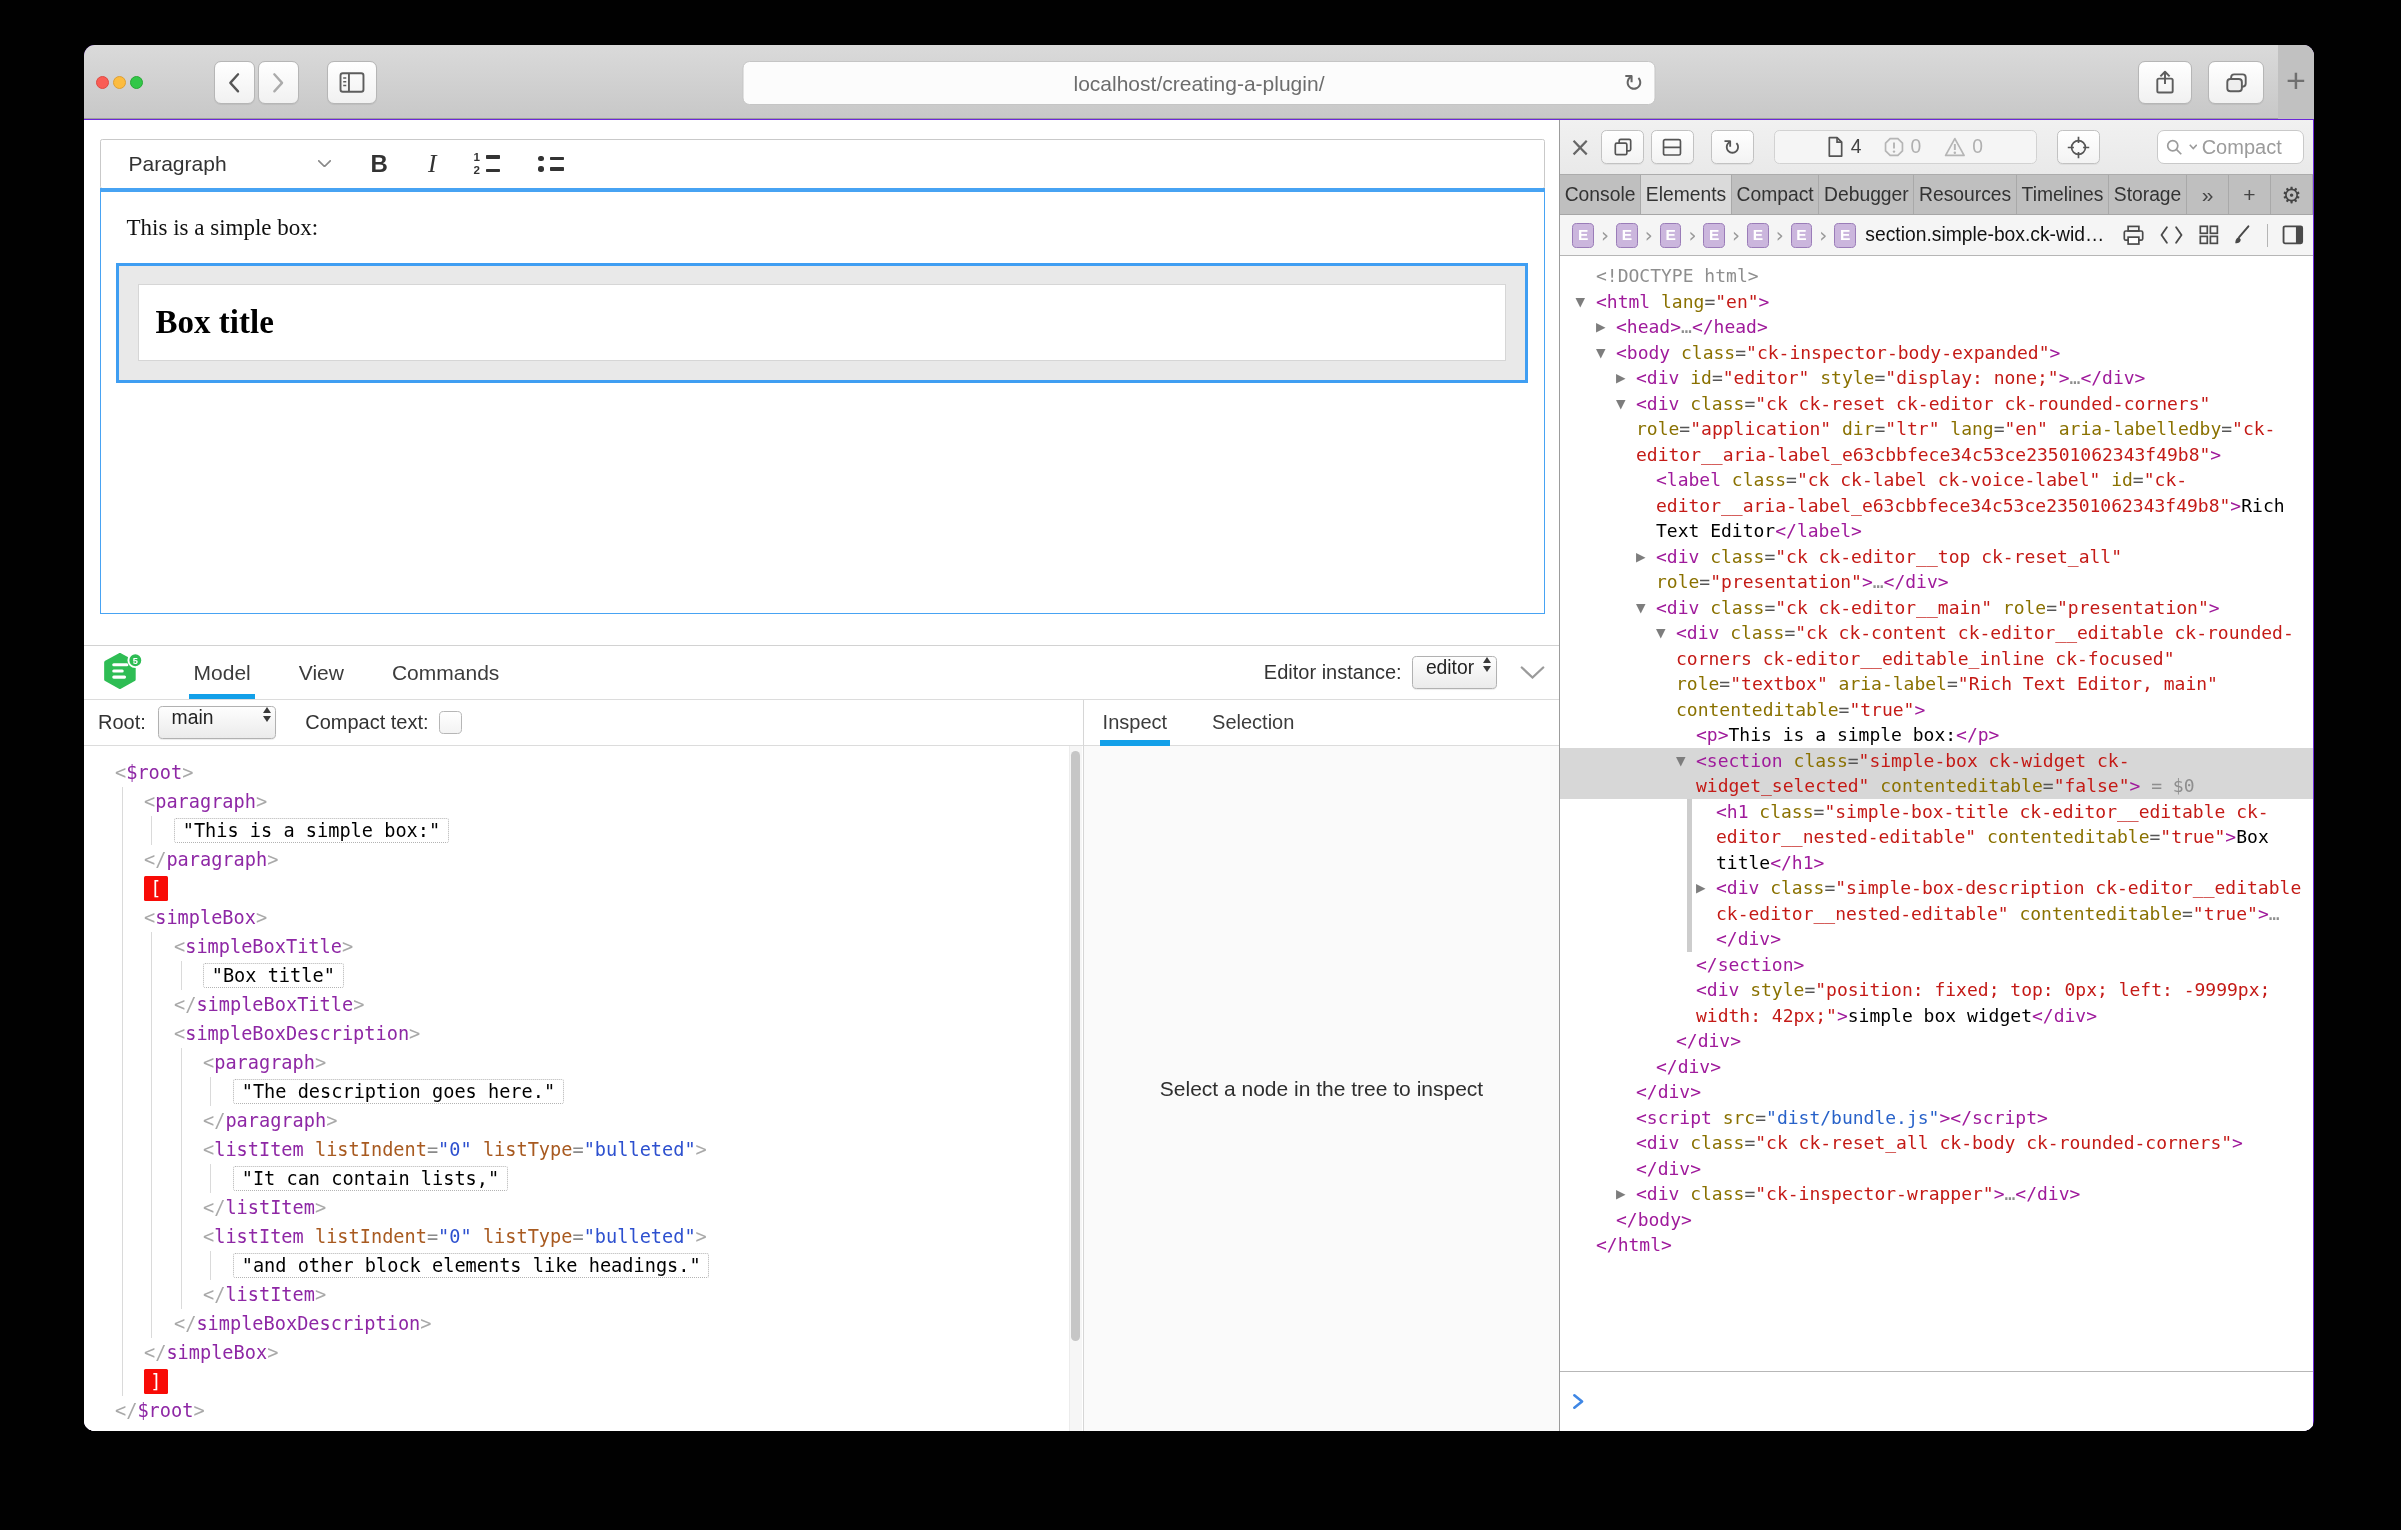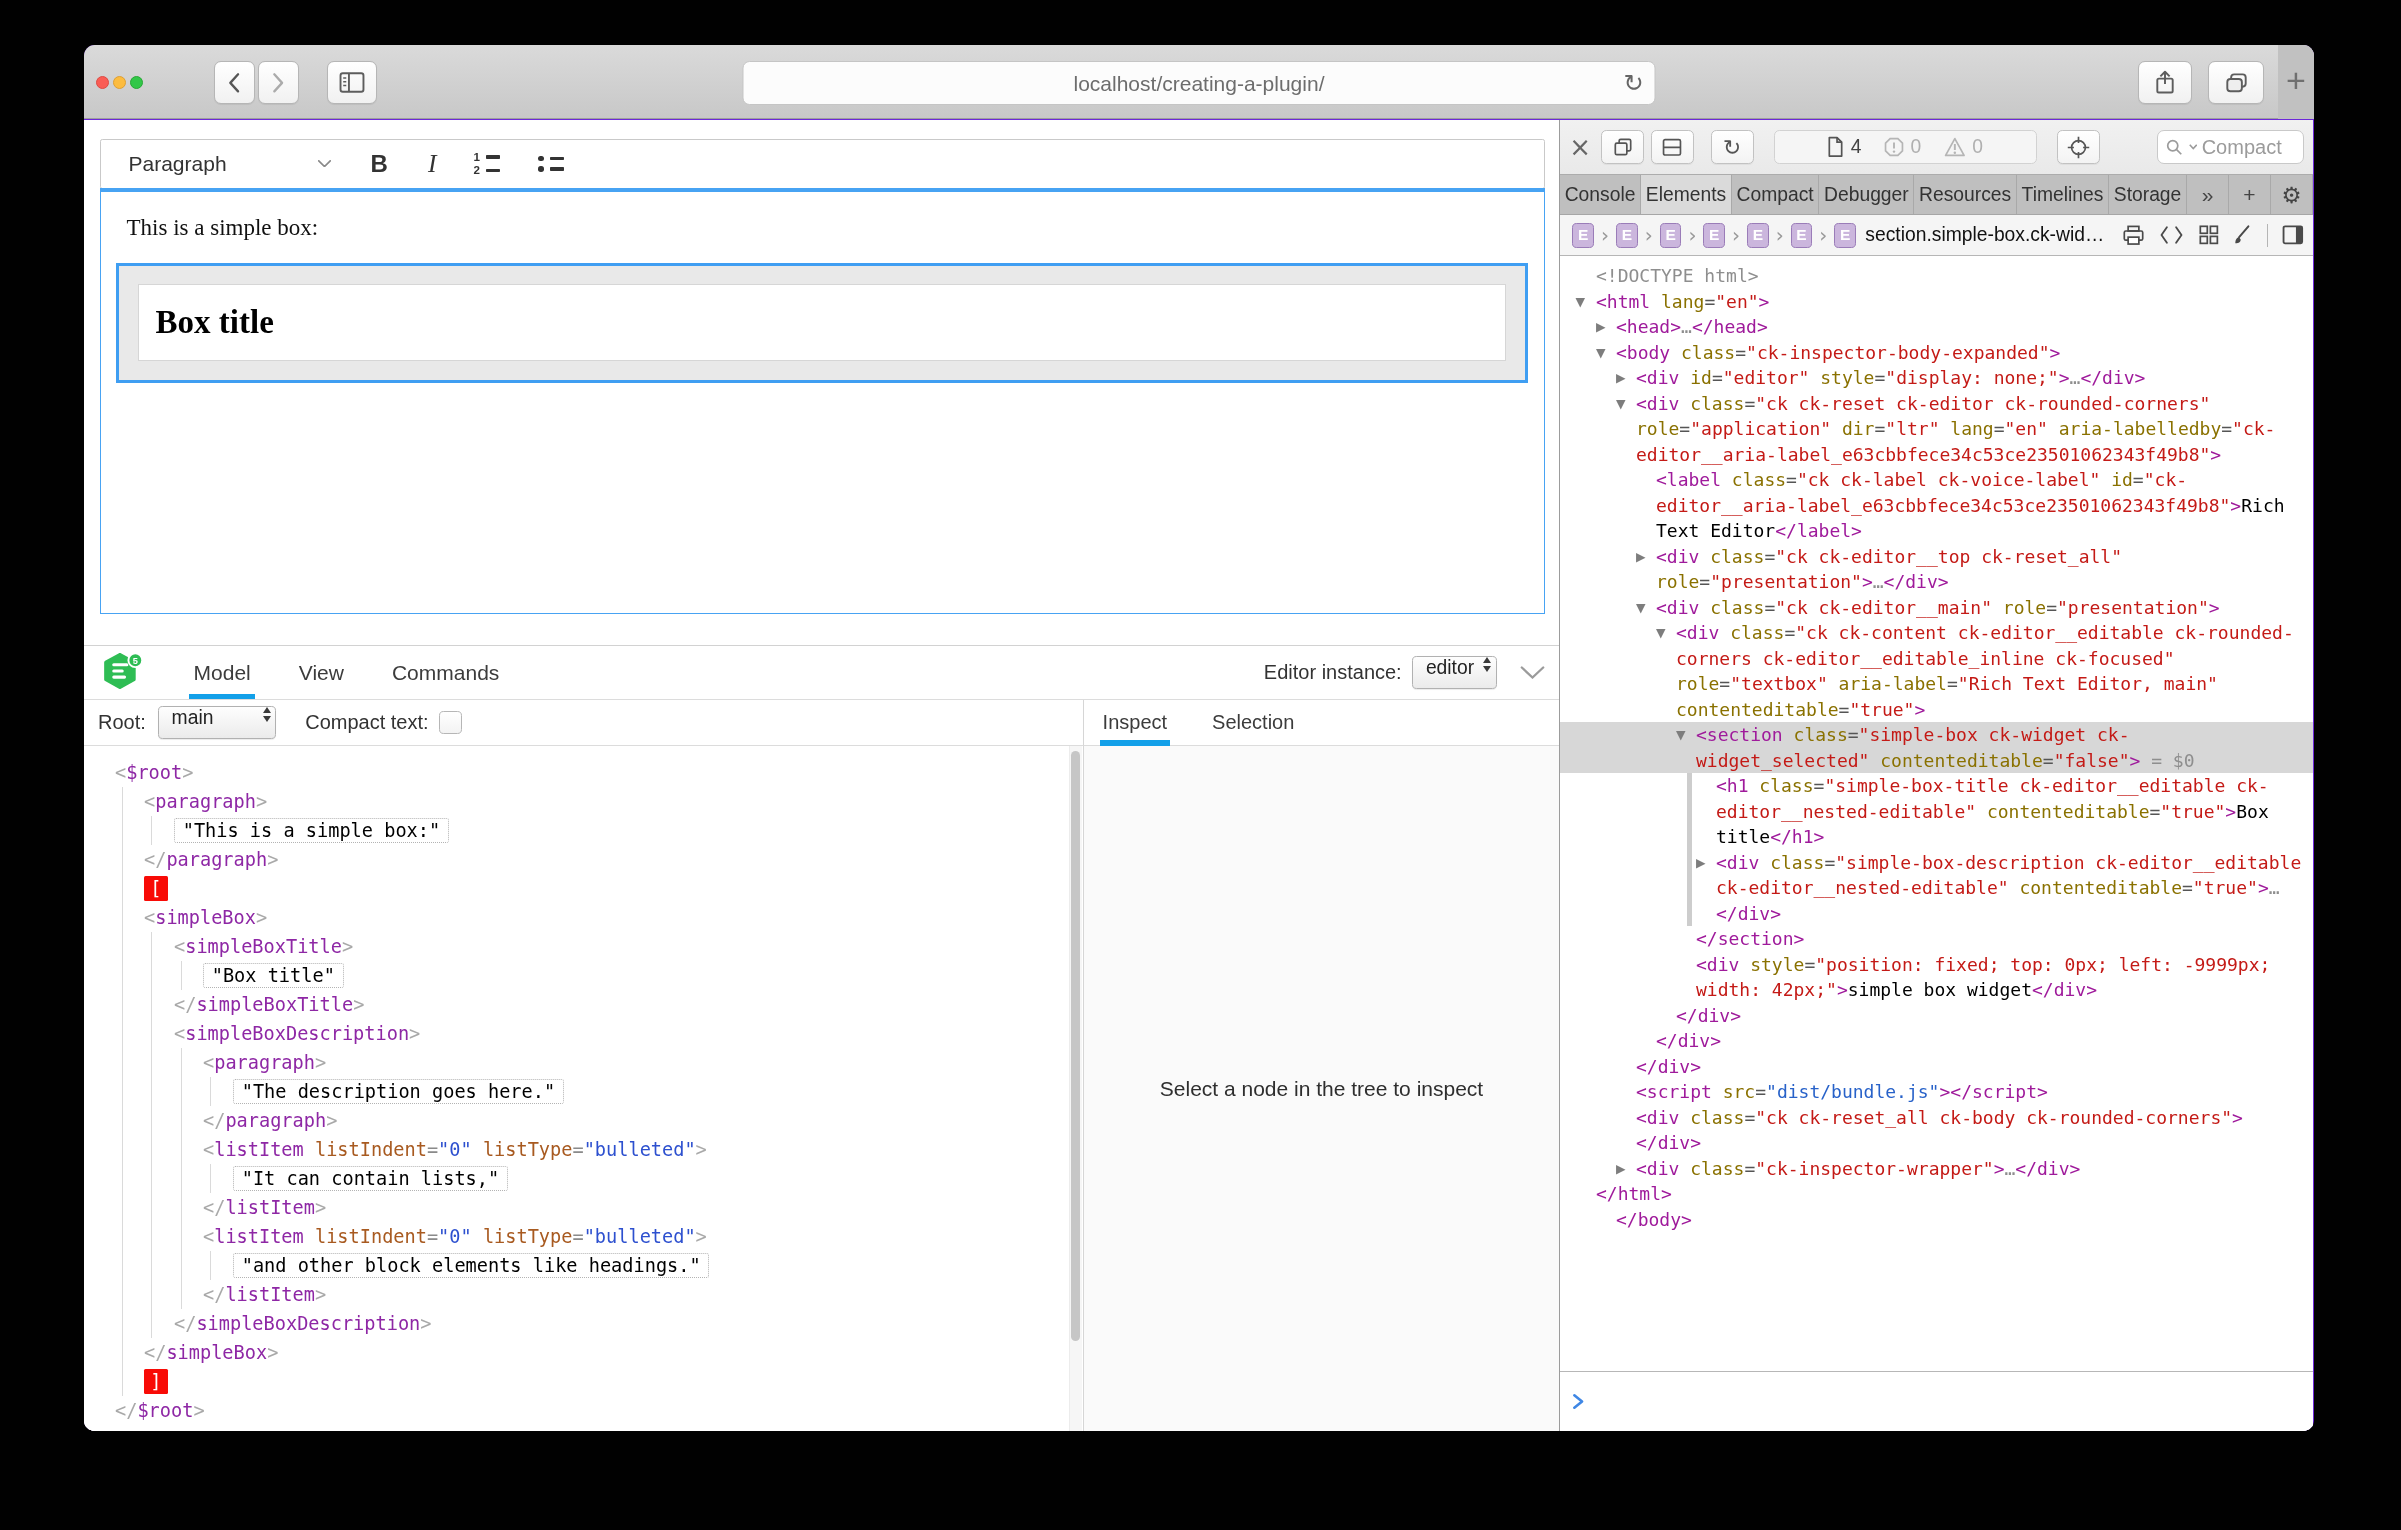--- a/index.html
+++ b/index.html
@@ -457,33 +457,34 @@
         <div class="dt-line" style="padding-left: 36px;"><span class="dt-g">&lt;!DOCTYPE html&gt;</span></div>
         <div class="dt-line" style="padding-left: 36px;"><span class="dt-arrow" style="left: 15.5px;">▼</span><span class="dt-t">&lt;html</span><span class="dt-a"> lang</span><span class="dt-e">=</span><span class="dt-v">"en"</span><span class="dt-t">&gt;</span></div>
         <div class="dt-line" style="padding-left: 56px;"><span class="dt-arrow" style="left: 36px;">▶</span><span class="dt-t">&lt;head&gt;</span><span class="dt-g">…</span><span class="dt-t">&lt;/head&gt;</span></div>
         <div class="dt-line" style="padding-left: 56px;"><span class="dt-arrow" style="left: 36px;">▼</span><span class="dt-t">&lt;body</span><span class="dt-a"> class</span><span class="dt-e">=</span><span class="dt-v">"ck-inspector-body-expanded"</span><span class="dt-t">&gt;</span></div>
         <div class="dt-line" style="padding-left: 76px;"><span class="dt-arrow" style="left: 56px;">▶</span><span class="dt-t">&lt;div</span><span class="dt-a"> id</span><span class="dt-e">=</span><span class="dt-v">"editor"</span><span class="dt-a"> style</span><span class="dt-e">=</span><span class="dt-v">"display: none;"</span><span class="dt-t">&gt;</span><span class="dt-g">…</span><span class="dt-t">&lt;/div&gt;</span></div>
         <div class="dt-line" style="padding-left: 76px;"><span class="dt-arrow" style="left: 56px;">▼</span><span class="dt-t">&lt;div</span><span class="dt-a"> class</span><span class="dt-e">=</span><span class="dt-v">"ck ck-reset ck-editor ck-rounded-corners"</span><span class="dt-a"> role</span><span class="dt-e">=</span><span class="dt-v">"application"</span><span class="dt-a"> dir</span><span class="dt-e">=</span><span class="dt-v">"ltr"</span><span class="dt-a"> lang</span><span class="dt-e">=</span><span class="dt-v">"en"</span><span class="dt-a"> aria-labelledby</span><span class="dt-e">=</span><span class="dt-v">"ck-editor__aria-label_e63cbbfece34c53ce23501062343f49b8"</span><span class="dt-t">&gt;</span></div>
         <div class="dt-line" style="padding-left: 96px;"><span class="dt-t">&lt;label</span><span class="dt-a"> class</span><span class="dt-e">=</span><span class="dt-v">"ck ck-label ck-voice-label"</span><span class="dt-a"> id</span><span class="dt-e">=</span><span class="dt-v">"ck-editor__aria-label_e63cbbfece34c53ce23501062343f49b8"</span><span class="dt-t">&gt;</span><span class="dt-x2">Rich Text Editor</span><span class="dt-t">&lt;/label&gt;</span></div>
         <div class="dt-line" style="padding-left: 96px;"><span class="dt-arrow" style="left: 76px;">▶</span><span class="dt-t">&lt;div</span><span class="dt-a"> class</span><span class="dt-e">=</span><span class="dt-v">"ck ck-editor__top ck-reset_all"</span><span class="dt-a"> role</span><span class="dt-e">=</span><span class="dt-v">"presentation"</span><span class="dt-t">&gt;</span><span class="dt-g">…</span><span class="dt-t">&lt;/div&gt;</span></div>
         <div class="dt-line" style="padding-left: 96px;"><span class="dt-arrow" style="left: 76px;">▼</span><span class="dt-t">&lt;div</span><span class="dt-a"> class</span><span class="dt-e">=</span><span class="dt-v">"ck ck-editor__main"</span><span class="dt-a"> role</span><span class="dt-e">=</span><span class="dt-v">"presentation"</span><span class="dt-t">&gt;</span></div>
         <div class="dt-line" style="padding-left: 116px;"><span class="dt-arrow" style="left: 96px;">▼</span><span class="dt-t">&lt;div</span><span class="dt-a"> class</span><span class="dt-e">=</span><span class="dt-v">"ck ck-content ck-editor__editable ck-rounded-corners ck-editor__editable_inline ck-focused"</span><span class="dt-a"> role</span><span class="dt-e">=</span><span class="dt-v">"textbox"</span><span class="dt-a"> aria-label</span><span class="dt-e">=</span><span class="dt-v">"Rich Text Editor, main"</span><span class="dt-a"> contenteditable</span><span class="dt-e">=</span><span class="dt-v">"true"</span><span class="dt-t">&gt;</span></div>
+        <div class="dt-line" style="padding-left: 136px;"><span class="dt-t">&lt;p&gt;</span><span class="dt-x2">This is a simple box:</span><span class="dt-t">&lt;/p&gt;</span></div>
         <div class="dt-line sel" style="padding-left: 136px;"><span class="dt-arrow" style="left: 116px;">▼</span><span class="dt-t">&lt;section</span><span class="dt-a"> class</span><span class="dt-e">=</span><span class="dt-v">"simple-box ck-widget ck-widget_selected"</span><span class="dt-a"> contenteditable</span><span class="dt-e">=</span><span class="dt-v">"false"</span><span class="dt-t">&gt;</span><span class="dt-g"> = $0</span></div>
         <div class="dt-line" style="padding-left: 156px;"><span class="dt-childbar"></span><span class="dt-t">&lt;h1</span><span class="dt-a"> class</span><span class="dt-e">=</span><span class="dt-v">"simple-box-title ck-editor__editable ck-editor__nested-editable"</span><span class="dt-a"> contenteditable</span><span class="dt-e">=</span><span class="dt-v">"true"</span><span class="dt-t">&gt;</span><span class="dt-x2">Box title</span><span class="dt-t">&lt;/h1&gt;</span></div>
         <div class="dt-line" style="padding-left: 156px;"><span class="dt-childbar"></span><span class="dt-arrow" style="left: 136px;">▶</span><span class="dt-t">&lt;div</span><span class="dt-a"> class</span><span class="dt-e">=</span><span class="dt-v">"simple-box-description ck-editor__editable ck-editor__nested-editable"</span><span class="dt-a"> contenteditable</span><span class="dt-e">=</span><span class="dt-v">"true"</span><span class="dt-t">&gt;</span><span class="dt-g">…</span><span class="dt-t">&lt;/div&gt;</span></div>
         <div class="dt-line" style="padding-left: 136px;"><span class="dt-t">&lt;/section&gt;</span></div>
         <div class="dt-line" style="padding-left: 136px;"><span class="dt-t">&lt;div</span><span class="dt-a"> style</span><span class="dt-e">=</span><span class="dt-v">"position: fixed; top: 0px; left: -9999px; width: 42px;"</span><span class="dt-t">&gt;</span><span class="dt-x2">simple box widget</span><span class="dt-t">&lt;/div&gt;</span></div>
         <div class="dt-line" style="padding-left: 116px;"><span class="dt-t">&lt;/div&gt;</span></div>
         <div class="dt-line" style="padding-left: 96px;"><span class="dt-t">&lt;/div&gt;</span></div>
         <div class="dt-line" style="padding-left: 76px;"><span class="dt-t">&lt;/div&gt;</span></div>
         <div class="dt-line" style="padding-left: 76px;"><span class="dt-t">&lt;script</span><span class="dt-a"> src</span><span class="dt-e">=</span><span class="dt-k">"dist/bundle.js"</span><span class="dt-t">&gt;</span><span class="dt-t">&lt;/script&gt;</span></div>
         <div class="dt-line" style="padding-left: 76px;"><span class="dt-t">&lt;div</span><span class="dt-a"> class</span><span class="dt-e">=</span><span class="dt-v">"ck ck-reset_all ck-body ck-rounded-corners"</span><span class="dt-t">&gt;</span><span class="dt-t">&lt;/div&gt;</span></div>
         <div class="dt-line" style="padding-left: 76px;"><span class="dt-arrow" style="left: 56px;">▶</span><span class="dt-t">&lt;div</span><span class="dt-a"> class</span><span class="dt-e">=</span><span class="dt-v">"ck-inspector-wrapper"</span><span class="dt-t">&gt;</span><span class="dt-g">…</span><span class="dt-t">&lt;/div&gt;</span></div>
+        <div class="dt-line" style="padding-left: 56px;"><span class="dt-t">&lt;/body&gt;</span></div>
         <div class="dt-line" style="padding-left: 36px;"><span class="dt-t">&lt;/html&gt;</span></div>
-        <div class="dt-line" style="padding-left: 56px;"><span class="dt-t">&lt;/body&gt;</span></div>
       </div>
 
     <div class="dt-console">
       <svg width="12.4" height="17" viewBox="0 0 16 22">
         <polyline points="3,3 13,11 3,19" fill="none" stroke="#3f87e5" stroke-width="3.4" stroke-linecap="round" stroke-linejoin="round"></polyline>
       </svg>
     </div>
   </div>
 </div>
 

